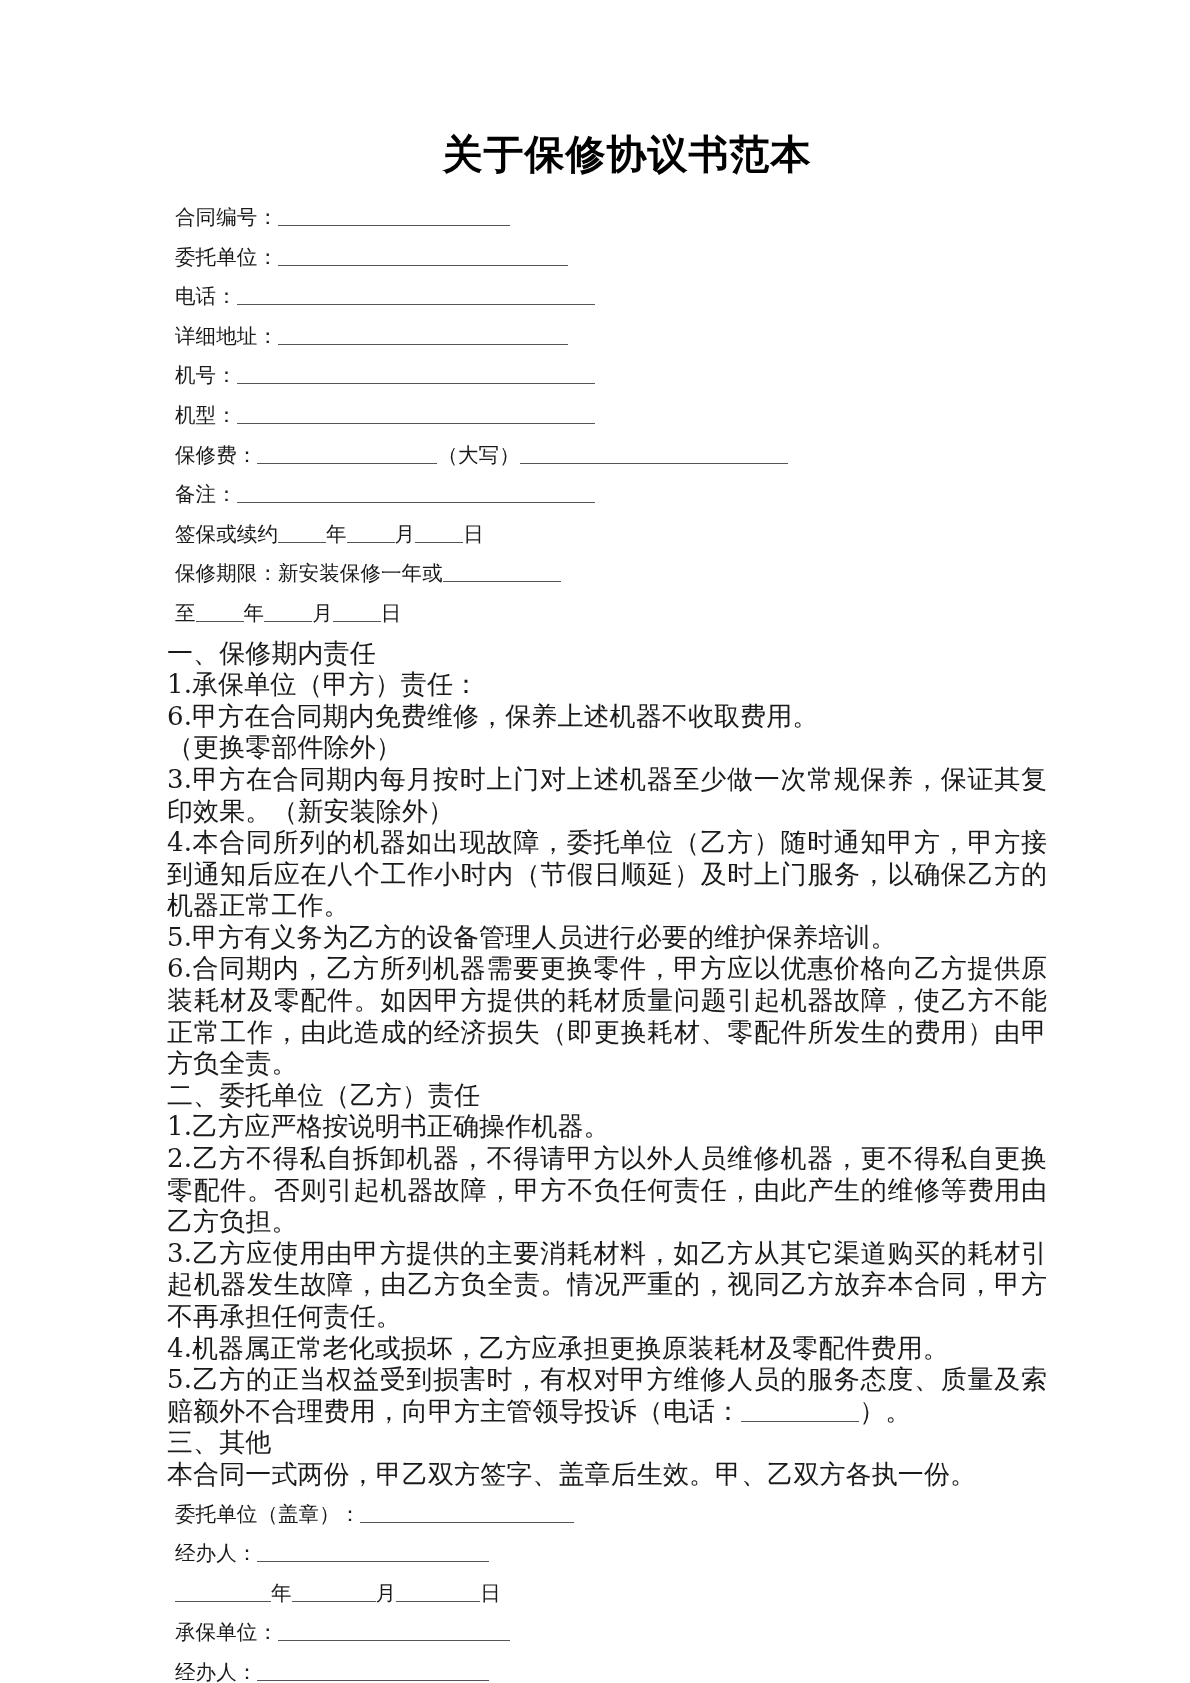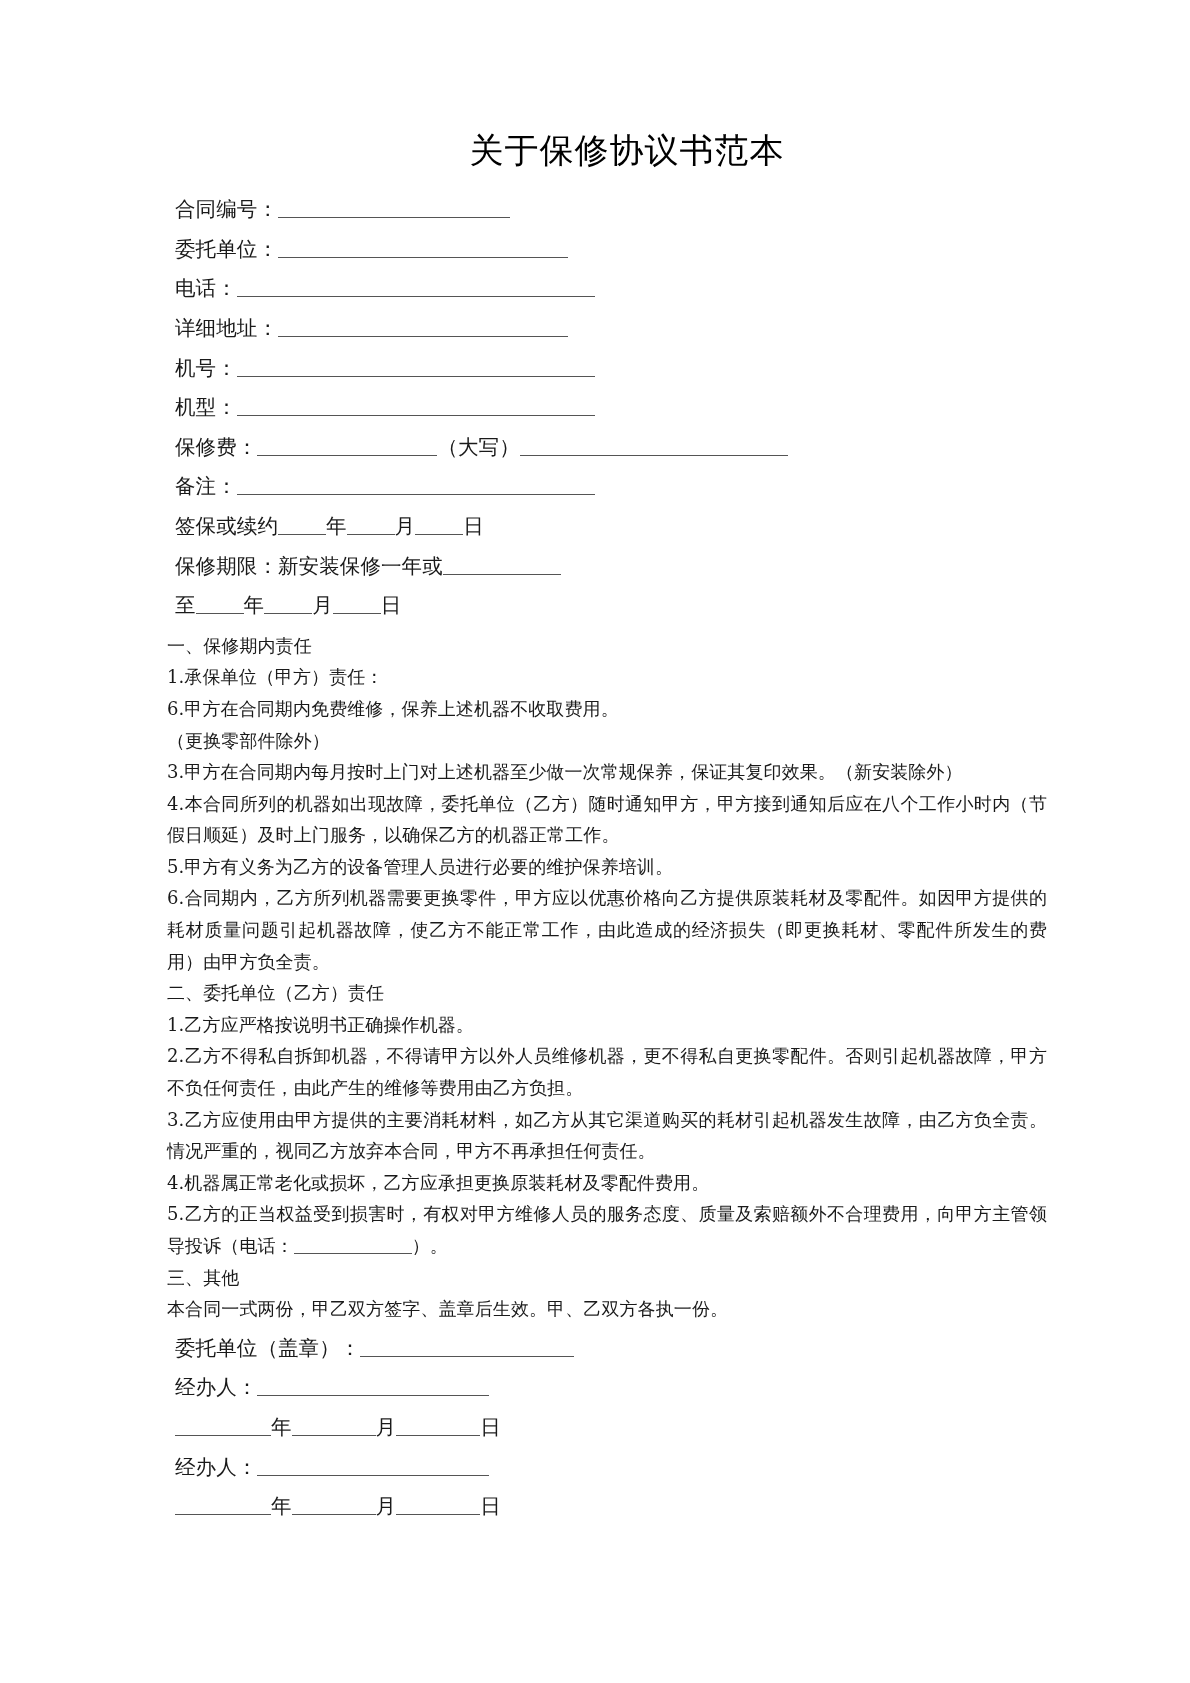--- a/index.html
+++ b/index.html
@@ -19,39 +19,39 @@
     overflow: hidden;
   }
   .doc-body {
     position: absolute;
     left: 167px;
     top: 128px;
     width: 880px;
   }
   .doc-title {
     font-family: "DejaVu Sans", "Liberation Sans", sans-serif;
-    font-size: 34px;
-    font-weight: normal;
+    font-size: 40px;
+    font-weight: bold;
     text-align: center;
     letter-spacing: 1px;
     margin: 0 0 22px 0;
     padding-left: 40px;
     line-height: 1.3;
     color: #000000;
   }
   .line {
     font-size: 20.5px;
     line-height: 31.6px;
     white-space: pre-wrap;
     word-break: break-all;
     margin: 8px;
     letter-spacing: 0.1px;
   }
   .para {
-    font-size: 18px;
+    font-size: 26px;
     line-height: 31.6px;
     margin: 0;
     text-align: justify;
     text-justify: inter-ideograph;
     word-break: break-all;
     letter-spacing: 0.1px;
   }
   .blank {
     display: inline-block;
     border-bottom: 1px solid #555;
@@ -116,19 +116,20 @@
 
     <p class="para">三、其他</p>
     <p class="para">本合同一式两份，甲乙双方签字、盖章后生效。甲、乙双方各执一份。</p>
 
     <p class="line"><span>委托单位（盖章）：</span><span class="blank u-5xl"></span></p>
 
     <p class="line"><span>经办人：</span><span class="blank" style="width:232px"></span></p>
 
     <p class="line"><span class="blank u-date"></span><span>年</span><span class="blank u-date2"></span><span>月</span><span class="blank u-date2"></span><span>日</span></p>
 
+    <p class="line"><span>承保单位：</span><span class="blank" style="width:232px"></span></p>
 
     <p class="line"><span>经办人：</span><span class="blank" style="width:232px"></span></p>
 
     <p class="line"><span class="blank u-date"></span><span>年</span><span class="blank u-date2"></span><span>月</span><span class="blank u-date2"></span><span>日</span></p>
 
   </div>
 </div>
 
 </body></html>

